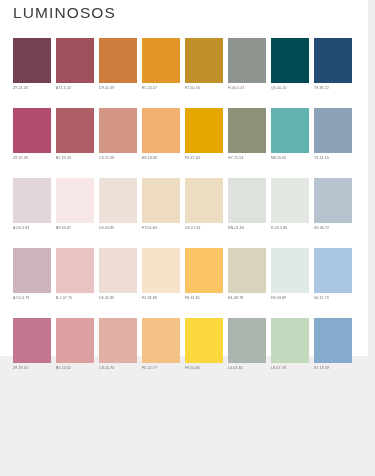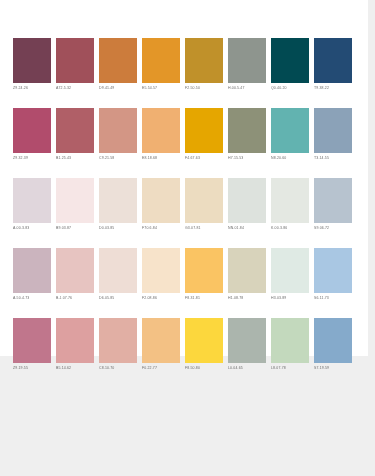--- a/index.html
+++ b/index.html
@@ -69,20 +69,21 @@
     white-space: nowrap;
     overflow: hidden;
     font-family: "Liberation Sans", sans-serif;
   }
 </style>
 </head>
 <body>
 
 <div id="page-root">
   <div class="card">
+    <div class="palette-title">LUMINOSOS</div>
     <div class="grid">
         <div class="row">
           <div class="cell">
             <div class="swatch" style="background: rgb(116, 64, 83);"></div>
             <div class="code">Z9.24.26</div>
           </div>
           <div class="cell">
             <div class="swatch" style="background: rgb(160, 80, 90);"></div>
             <div class="code">A72.5.32</div>
           </div>

